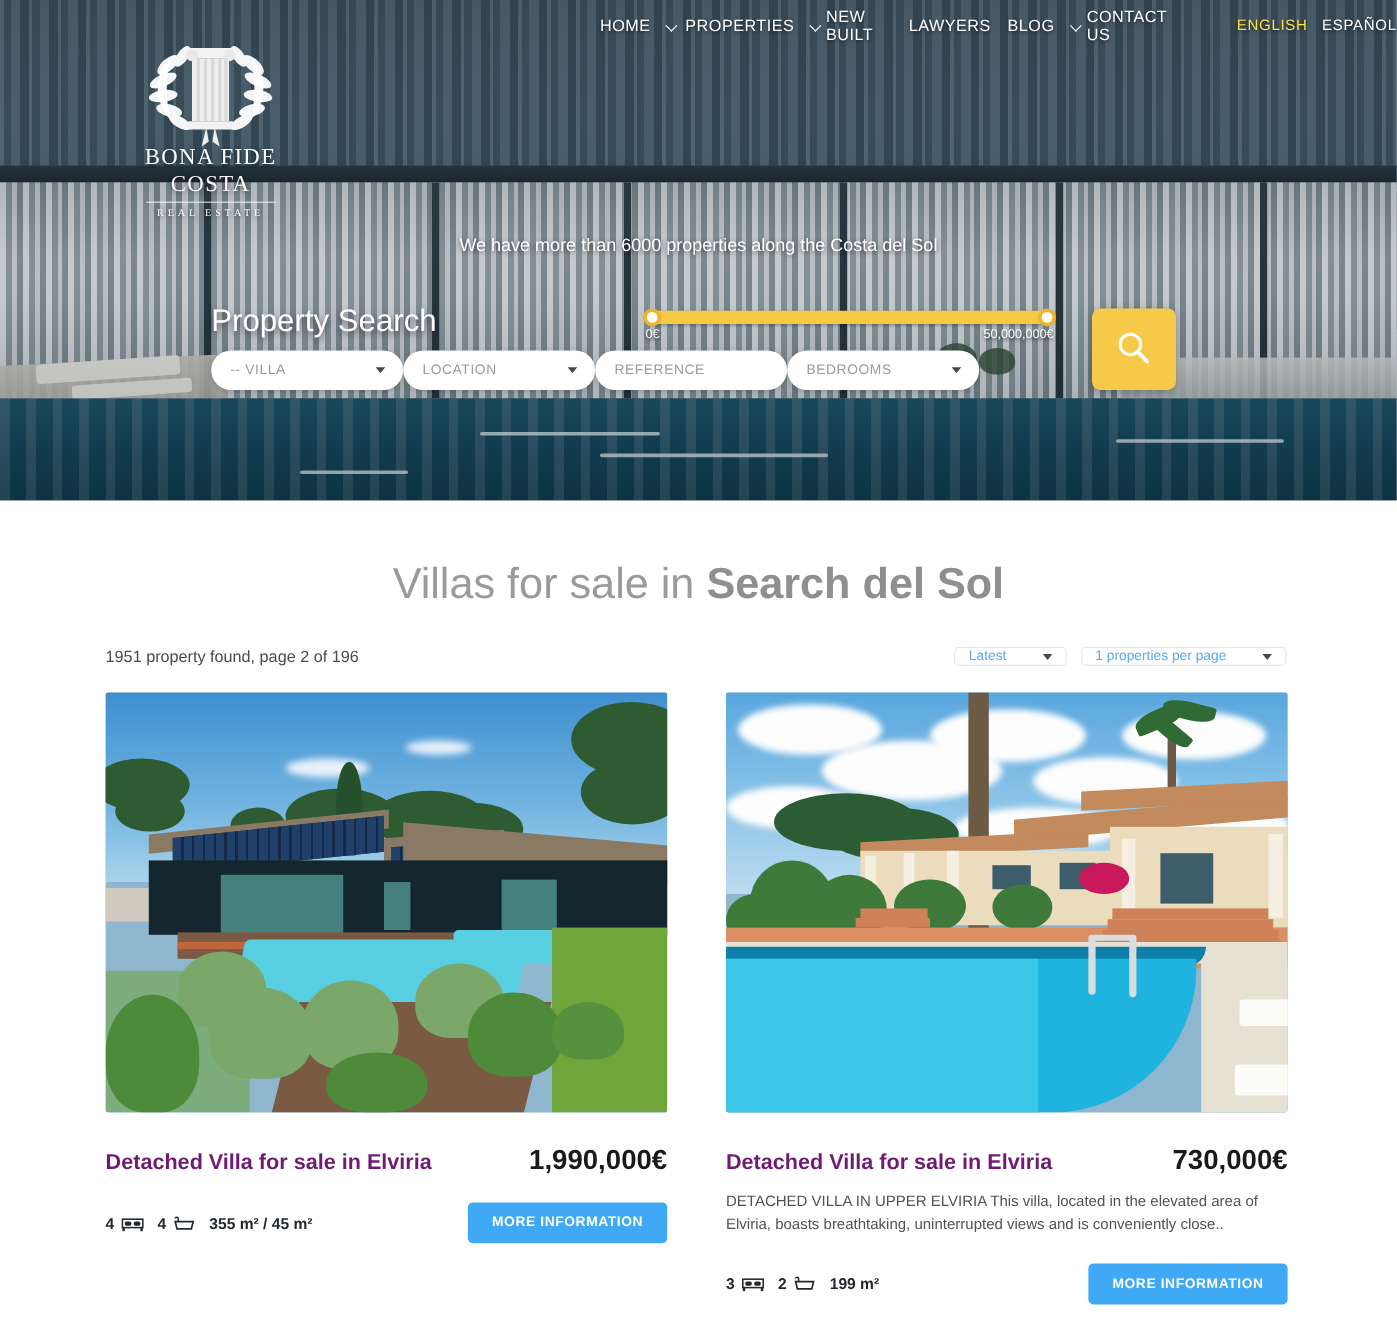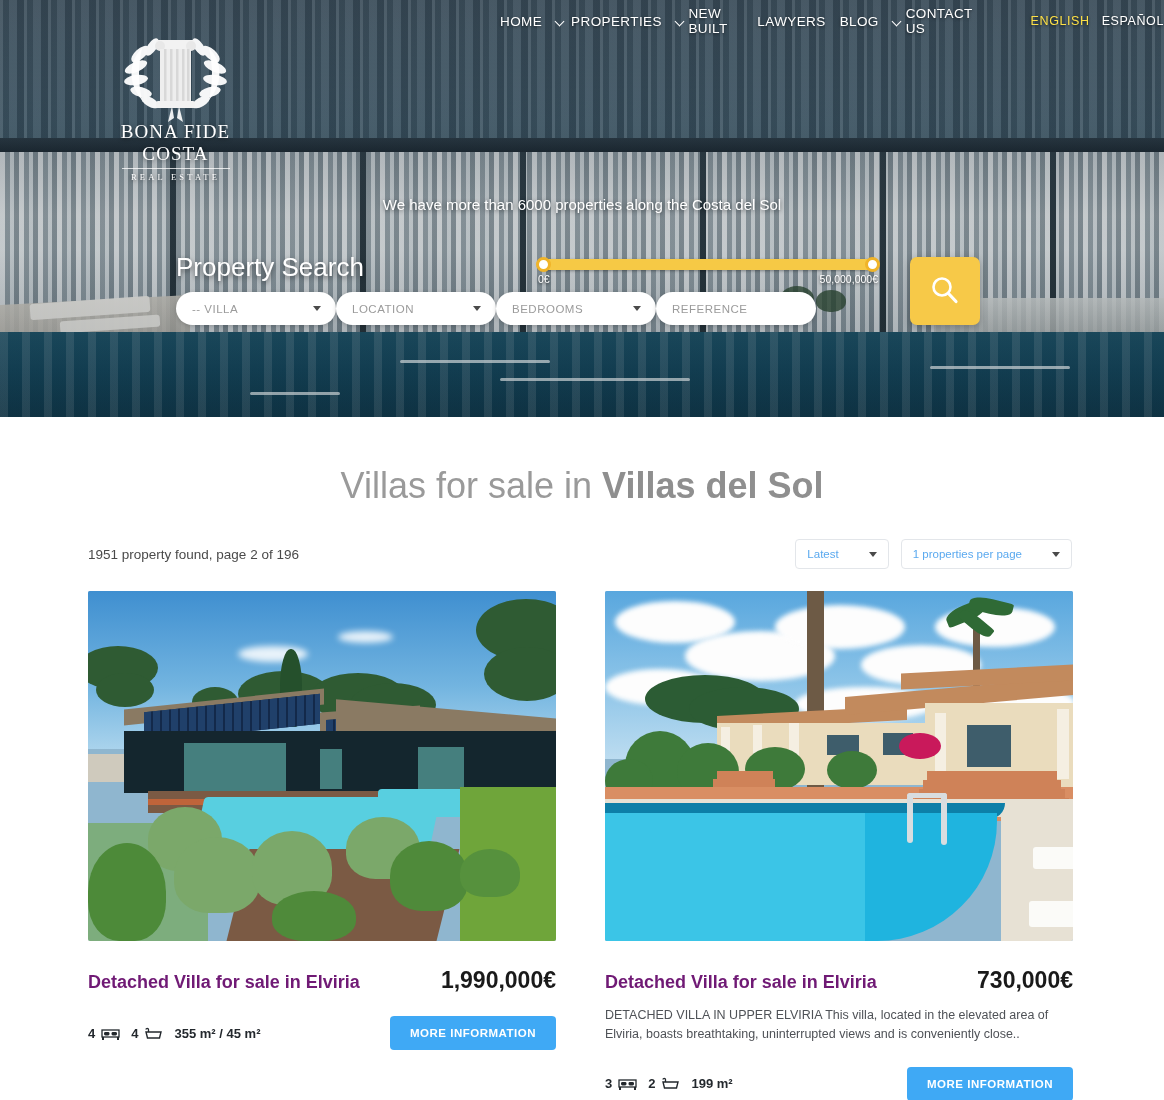--- a/index.html
+++ b/index.html
@@ -193,21 +193,21 @@
   }
   .page-heading b { color: #8f8f8f; font-weight: 700; }
 
   .results-bar {
     display: flex; align-items: center; justify-content: space-between;
     margin: 32px 92px 0 88px;
   }
   .results-count { font-size: 13.5px; color: #4a4a4a; }
   .selects { display: flex; gap: 12px; }
   .sel {
-    height: 30px; border: 1px solid #e3e6ea; border-radius: 4px;
+    height: 16px; border: 1px solid #e3e6ea; border-radius: 4px;
     background: #fff; display: flex; align-items: center;
     padding: 0 11px; font-size: 11.5px; color: #5aa9ef; cursor: pointer;
     position: relative; gap: 30px; text-align: right;
   }
   .sel .caret {
     width: 0; height: 0; border-left: 4.5px solid transparent;
     border-right: 4.5px solid transparent; border-top: 5.5px solid #4a4a4a;
   }
 
   .cards { display: flex; gap: 49px; margin: 22px 0 0 88px; }
@@ -409,38 +409,38 @@
   <div class="search-row">
     <div class="field">
       <span>-- VILLA</span>
       <span class="caret"></span>
     </div>
     <div class="field">
       <span>LOCATION</span>
       <span class="caret"></span>
     </div>
     <div class="field">
+      <span>REFERENCE</span>
+    </div>
+    <div class="field">
       <span>BEDROOMS</span>
       <span class="caret"></span>
-    </div>
-    <div class="field">
-      <span>REFERENCE</span>
     </div>
   </div>
 
   <div class="search-btn">
     <svg width="34" height="34" viewBox="0 0 34 34">
       <circle cx="14" cy="13" r="8.5" fill="none" stroke="#fff" stroke-width="2.6"></circle>
       <line x1="20.5" y1="19.5" x2="28" y2="27.5" stroke="#fff" stroke-width="3.2" stroke-linecap="round"></line>
     </svg>
   </div>
 </div>
 
 <h1 class="page-heading">
-  <span>Villas for sale in </span><b>Villas del Sol</b>
+  <span>Villas for sale in </span><b>Search del Sol</b>
 </h1>
 
 <div class="results-bar">
   <div class="results-count">1951 property found, page 2 of 196</div>
   <div class="selects">
     <div class="sel">
       <span>Latest</span>
       <span class="caret"></span>
     </div>
     <div class="sel">

